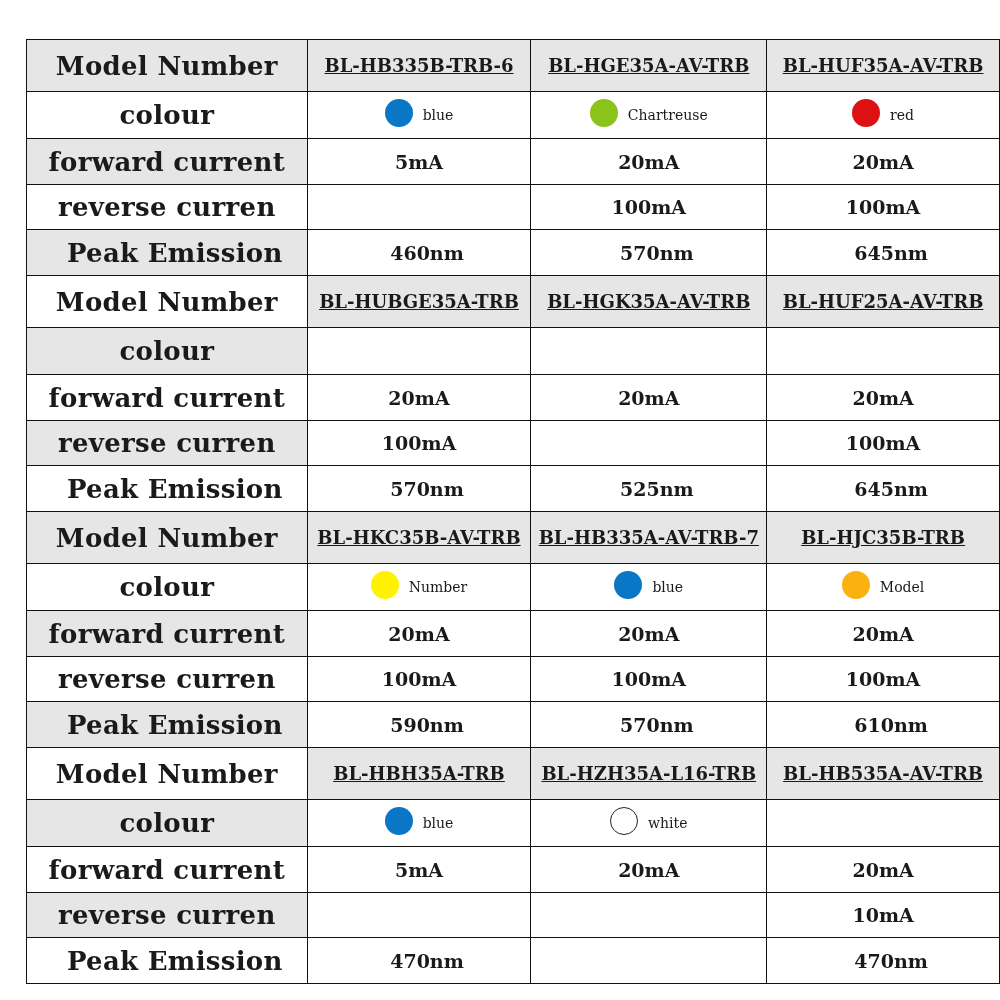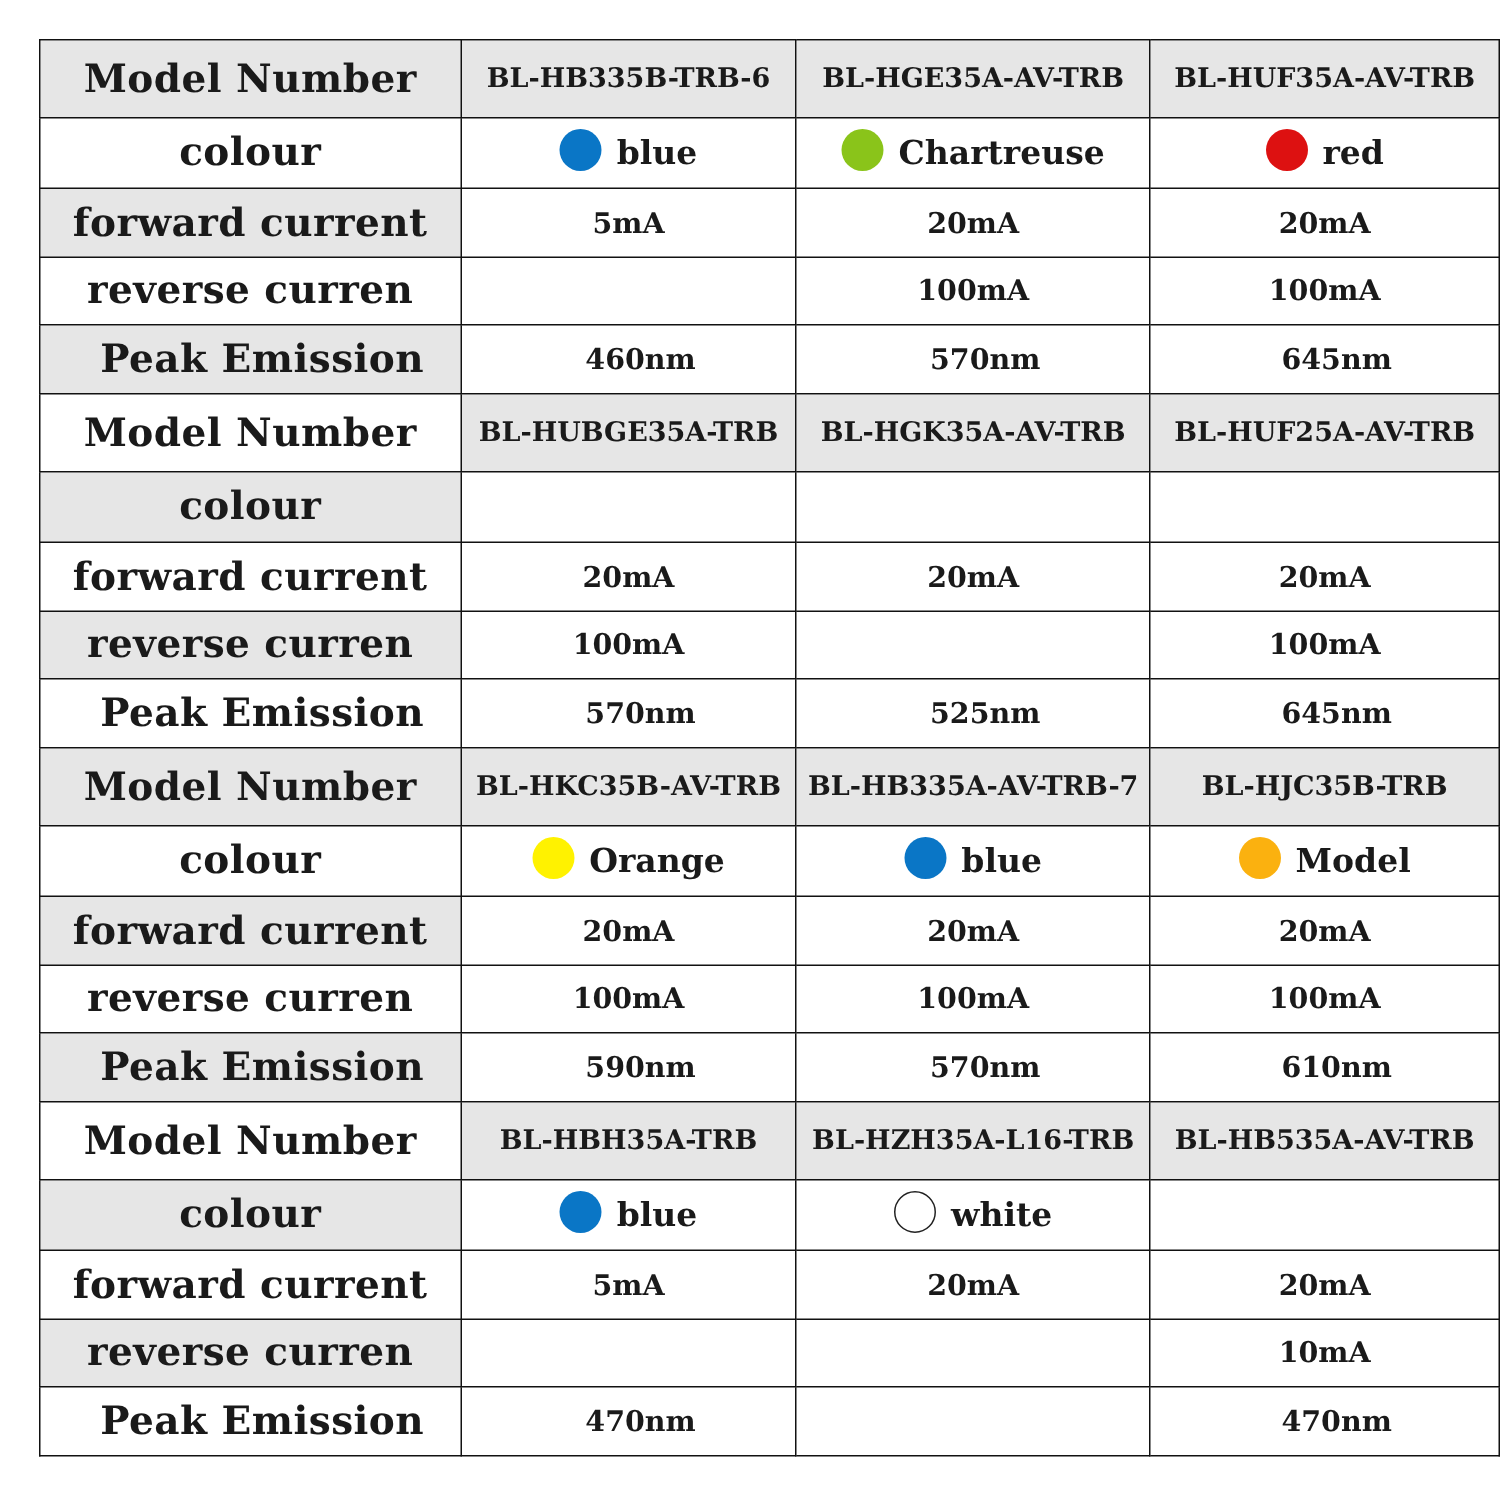--- a/index.html
+++ b/index.html
@@ -1,32 +1,32 @@
 <!DOCTYPE html>
 <html><head>
 <meta charset="utf-8">
 <style>
   html, body { margin:0; padding:0; background:#ffffff; }
   body { width:1000px; height:1000px; position:relative; overflow:hidden;
          font-family:"DejaVu Serif","Liberation Serif",serif; color:#1a1a1a; }
-  table.spec { position:absolute; left:26px; top:26px; border-collapse:collapse; table-layout:fixed; }
+  table.spec { position:absolute; left:26px; top:39px; border-collapse:collapse; table-layout:fixed; }
   table.spec td { border:1.5px solid #111; text-align:center; vertical-align:middle; padding:0; white-space:nowrap; overflow:hidden; }
   td.label { width:282px; font-size:26px; font-weight:bold; letter-spacing:0.3px; }
   td.val { font-size:19px; font-weight:bold; }
-  td.model { font-size:18px; font-weight:bold; letter-spacing:0px; }
+  td.model { font-size:18px; font-weight:bold; letter-spacing:0px;text-decoration:underline; }
   td.c1 { width:215px; } td.c2 { width:225px; } td.c3 { width:229px; }
   .gray { background:#e6e6e6; }
   tr.h-model td { height:51px; }
   tr.h-colour td { height:46px; }
   tr.h-fwd td { height:45px; }
   tr.h-rev td { height:44px;margin-left:44px; }
   tr.h-peak td { height:45px;padding-left:16px; }
   .dot { display:inline-block; width:28px; height:28px; border-radius:50%; vertical-align:middle; margin-right:10px; position:relative; top:-2px; }
   .dot.hollow { width:26px; height:26px; border:1.5px solid #222; background:#fff; }
-  .colour-name { font-size:22px; font-weight:bold; vertical-align:middle;text-align:right; }
+  .colour-name { font-size:14px; font-weight:normal; vertical-align:middle;text-align:right; }
 </style>
 </head>
 <body>
 
 <table class="spec">
   <tbody id="spec-body">
   <tr class="h-model">
     <td class="label gray">Model Number</td>
     <td class="model c1 gray">BL-HB335B-TRB-6</td>
     <td class="model c2 gray">BL-HGE35A-AV-TRB</td>
@@ -89,21 +89,21 @@
   </tr>
 
   <tr class="h-model">
     <td class="label gray">Model Number</td>
     <td class="model c1 gray">BL-HKC35B-AV-TRB</td>
     <td class="model c2 gray">BL-HB335A-AV-TRB-7</td>
     <td class="model c3 gray">BL-HJC35B-TRB</td>
   </tr>
   <tr class="h-colour">
     <td class="label">colour</td>
-    <td class="val c1"><span class="dot" style="background: rgb(255, 242, 0);"></span><span class="colour-name">Orange</span></td>
+    <td class="val c1"><span class="dot" style="background: rgb(255, 242, 0);"></span><span class="colour-name">Number</span></td>
     <td class="val c2"><span class="dot" style="background: rgb(10, 118, 198);"></span><span class="colour-name">blue</span></td>
     <td class="val c3"><span class="dot" style="background: rgb(251, 177, 15);"></span><span class="colour-name">Model</span></td>
   </tr>
   <tr class="h-fwd">
     <td class="label gray">forward current</td>
     <td class="val c1">20mA</td>
     <td class="val c2">20mA</td>
     <td class="val c3">20mA</td>
   </tr>
   <tr class="h-rev">

